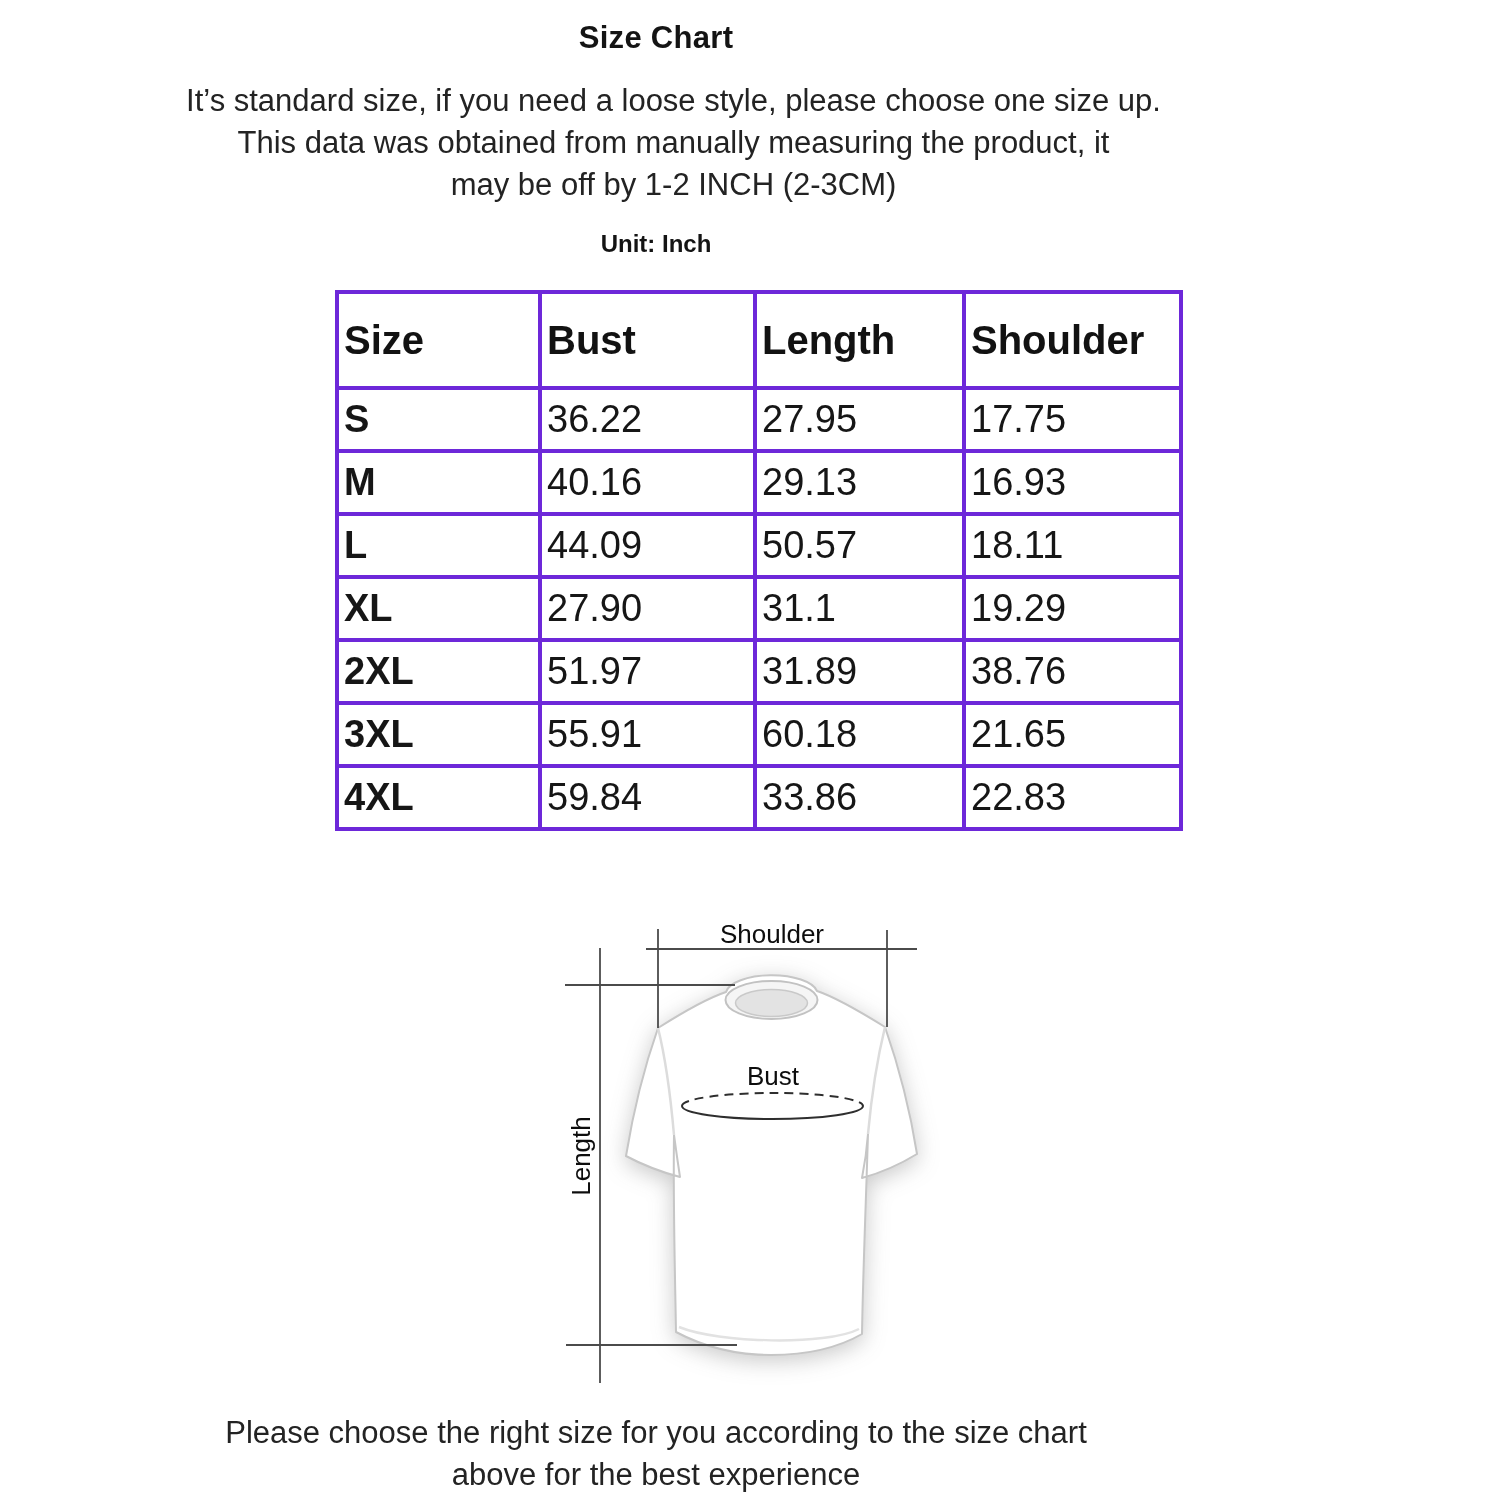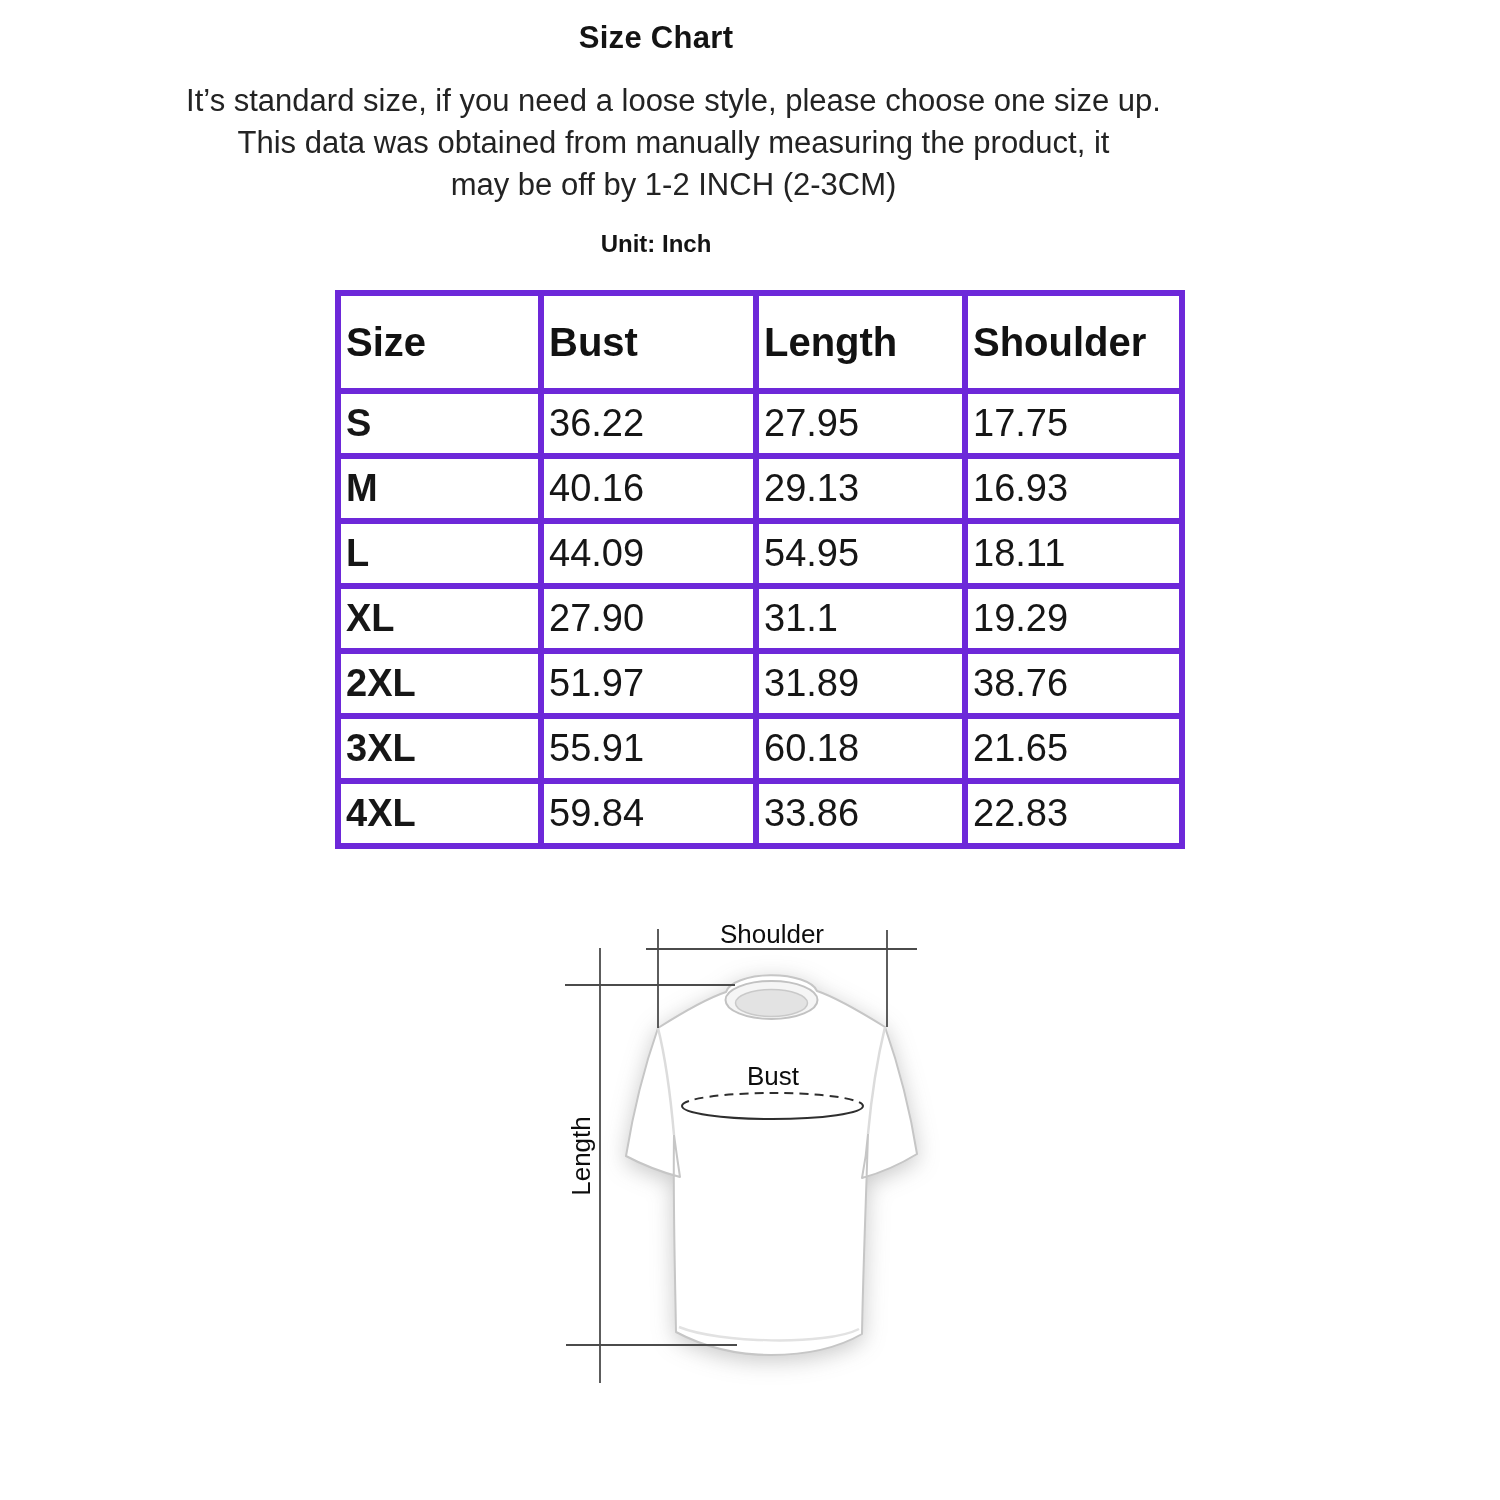--- a/index.html
+++ b/index.html
@@ -35,21 +35,21 @@
     position:absolute; left:335px; top:279px;
     width:844px;
     border-collapse:collapse;
     table-layout:fixed;
   }
   .size-table col.c0 { width:203px; }
   .size-table col.c1 { width:215px; }
   .size-table col.c2 { width:209px; }
   .size-table col.c3 { width:217px; }
   .size-table th, .size-table td {
-    border:6px solid #6d28d9;
+    border:4px solid #6d28d9;
     text-align:left;
     vertical-align:middle;
     padding:0 0 0 5px;
     white-space:nowrap;
     overflow:hidden;
   }
   .size-table th {
     height:92px;
     font-size:40px; font-weight:800;
     color:#121212;
@@ -118,21 +118,21 @@
       </tr>
       <tr>
         <td>M</td>
         <td>40.16</td>
         <td>29.13</td>
         <td>16.93</td>
       </tr>
       <tr>
         <td>L</td>
         <td>44.09</td>
-        <td>54.95</td>
+        <td>50.57</td>
         <td>18.11</td>
       </tr>
       <tr>
         <td>XL</td>
         <td>27.90</td>
         <td>31.1</td>
         <td>19.29</td>
       </tr>
       <tr>
         <td>2XL</td>
@@ -190,14 +190,18 @@
       <line class="dim-line" x1="25" y1="79" x2="195" y2="79"></line>
       <line class="dim-line" x1="26" y1="439" x2="197" y2="439"></line>
       <text class="diagram-label" transform="translate(50 250) rotate(-90)" text-anchor="middle">Length</text>
 
       <path d="M 142 200 A 90.5 13 0 0 1 323 200" fill="none" stroke="#2e2e2e" stroke-width="2" stroke-dasharray="9 6"></path>
       <path d="M 142 200 A 90.5 13 0 0 0 323 200" fill="none" stroke="#2e2e2e" stroke-width="2"></path>
       <text class="diagram-label" x="233" y="179" text-anchor="middle">Bust</text>
     </svg>
   </div>
 
+  <div class="footer-text">
+    <span>Please choose the right size for you according to the size chart</span>
+    <span>above for the best experience</span>
+  </div>
 
 </div>
 
 </body></html>

